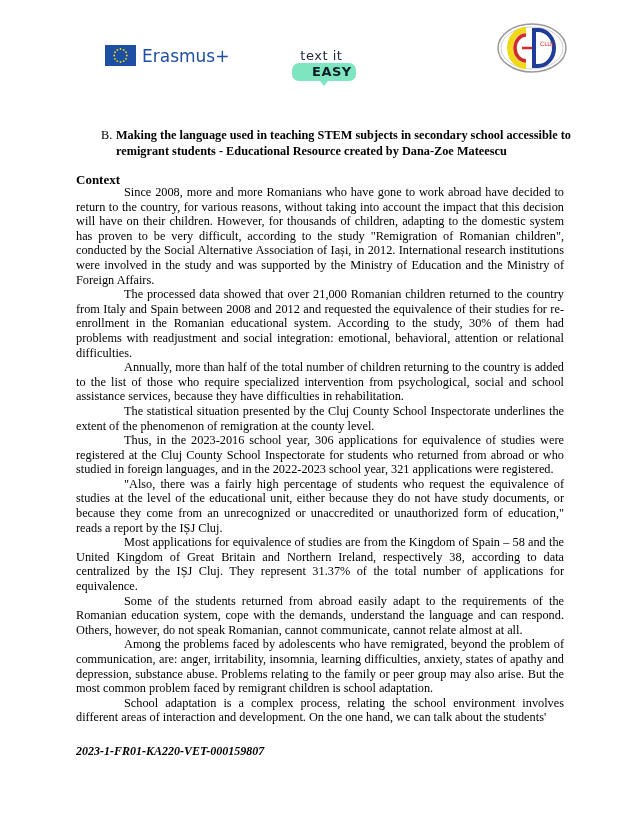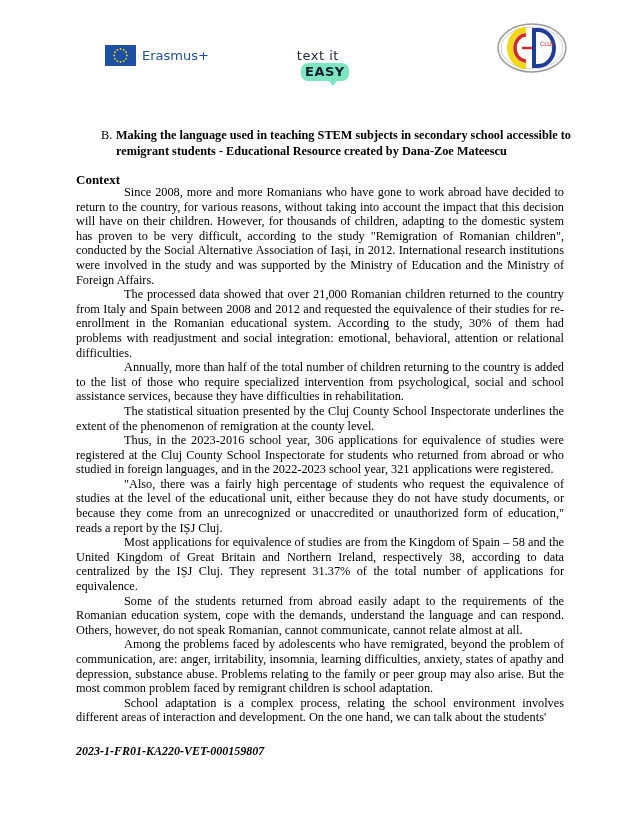--- a/index.html
+++ b/index.html
@@ -1,24 +1,24 @@
 <!DOCTYPE html>
 <html><head>
 <meta charset="utf-8">
 <style>
   html, body { margin:0; padding:0; background:#ffffff; }
   body { width:640px; height:830px; position:relative; overflow:hidden; font-family:"Liberation Serif", serif; color:#000; }
   .logos { position:absolute; top:0; left:0; width:640px; height:110px; }
   .erasmus { position:absolute; left:105px; top:45px; display:flex; align-items:center; }
   .eu-flag { width:31px; height:21px; background:#1d4fa3; position:relative; }
   .eu-flag svg { position:absolute; left:0; top:0; }
-  .erasmus-text { font-family:"DejaVu Sans", sans-serif; color:#1d4fa3; font-size:13px; margin-left:6px; letter-spacing:0px; }
+  .erasmus-text { font-family:"DejaVu Sans", sans-serif; color:#1d4fa3; font-size:17px; margin-left:6px; letter-spacing:0px; }
   .textit { position:absolute; left:287px; top:48px; display:flex; align-items:center; font-family:"DejaVu Sans", sans-serif; font-size:13px; color:#1f2937;flex-direction:column; }
   .textit .plain { letter-spacing:0.5px; }
-  .textit .easy { position:relative; margin-left:14px; background:#7de6c0; color:#0f1d2a; font-weight:bold; padding:1px 4px 2px 4px; border-radius:7px; letter-spacing:0.5px; }
+  .textit .easy { position:relative; margin-left:5px; background:#7de6c0; color:#0f1d2a; font-weight:bold; padding:1px 4px 2px 20px; border-radius:7px; letter-spacing:0.5px; }
   .textit .easy:after { content:""; position:absolute; left:28px; bottom:-5px; border-left:4px solid transparent; border-right:4px solid transparent; border-top:5px solid #7de6c0; }
   .cdcluj { position:absolute; left:496px; top:22px; }
   .heading { position:absolute; left:116px; top:128px; width:460px; font-weight:bold; font-size:12.3px; line-height:15.5px; }
   .heading .marker { position:absolute; left:-15px; top:0; font-weight:normal; }
   .context-title { position:absolute; left:76px; top:172px; font-weight:bold; font-size:13px; }
   .body-text { position:absolute; left:76px; top:185px; width:488px; font-size:12.3px; line-height:14.6px; text-align:justify; }
   .body-text p { margin:0; text-indent:48px; }
   .footer { position:absolute; left:76px; top:744px; width:500px; font-style:italic; font-weight:bold; font-size:12px; line-height:14px; }
 </style>
 </head>

